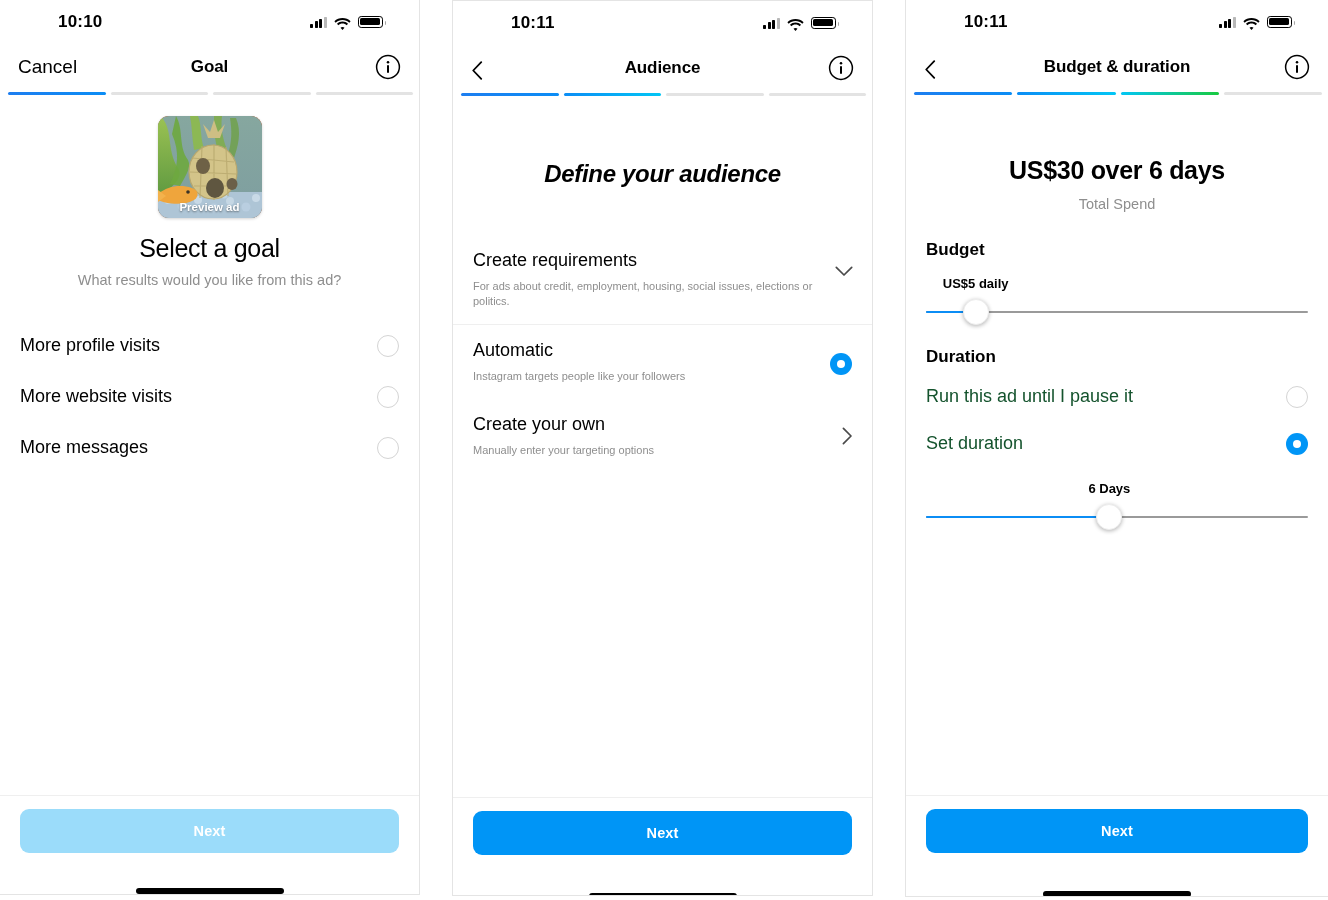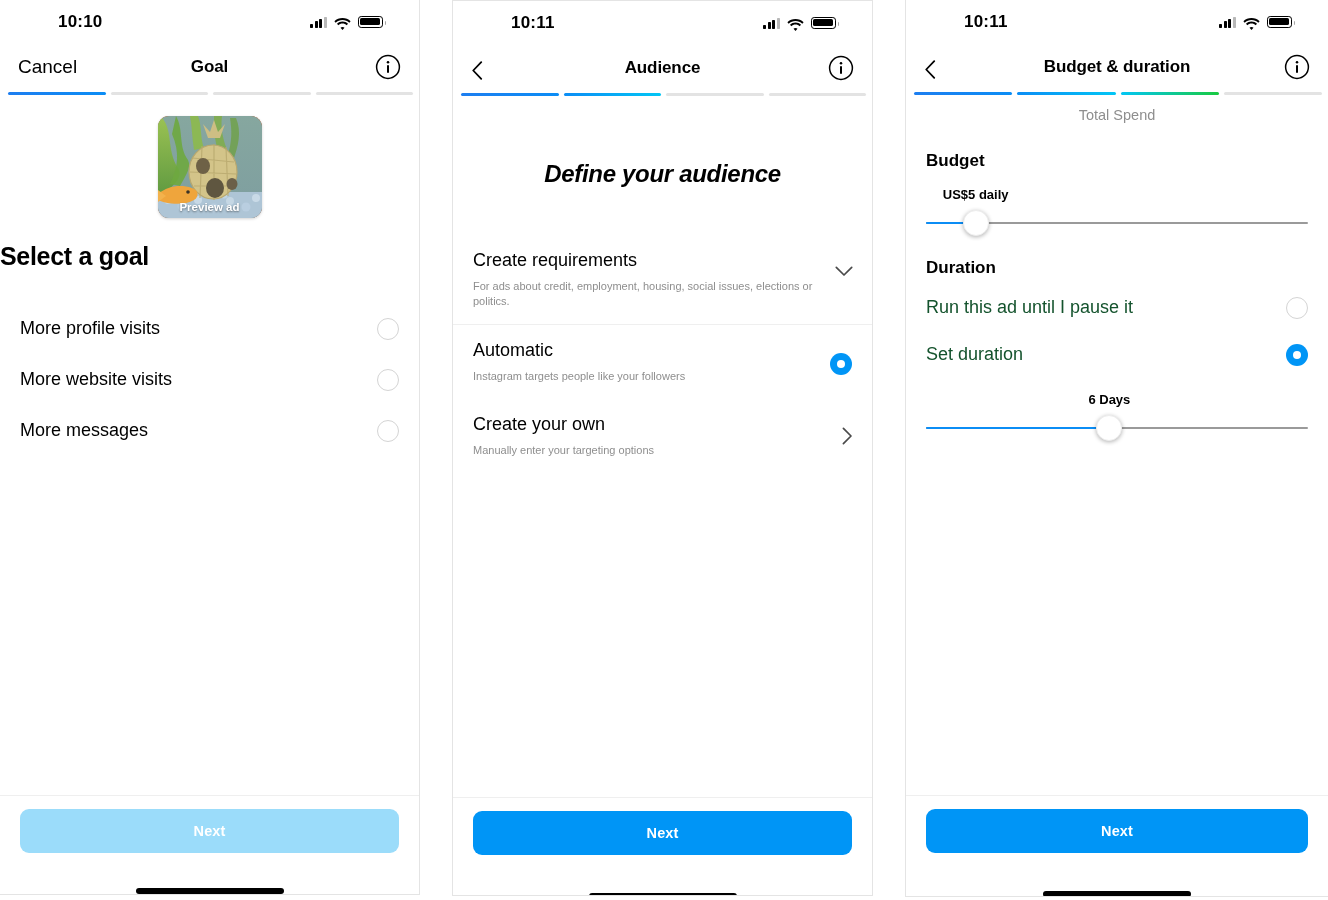--- a/index.html
+++ b/index.html
@@ -115,22 +115,22 @@
     background: #c2410c;
     box-shadow: 0 1px 3px rgba(0,0,0,.18);
   }
   .preview-label {
     position: absolute; left: 0; right: 0; bottom: 5px;
     text-align: center;
     color: #ffffff; font-size: 11.5px; font-weight: bold;
     text-shadow: 0 1px 2px rgba(0,0,0,.45);
   }
   .goal-title {
-    text-align: left; font-size: 25px; font-weight: bold;
-    color: #000; margin-top: 24px; letter-spacing: -0.3px;
+    text-align: center; font-size: 25px; font-weight: normal;
+    color: #000; margin-top: 16px; letter-spacing: -0.3px;
   }
   .goal-sub {
     text-align: center; font-size: 14.5px; color: #8e8e8e;
     margin-top: 9px;
   }
   .goal-list { margin-top: 32px; }
   .goal-row {
     display: flex; align-items: center; justify-content: space-between;
     padding: 0 20px;
     height: 51px;
@@ -323,20 +323,21 @@
             <ellipse cx="74" cy="68" rx="5.5" ry="6" fill="#6b6049"></ellipse>
             <path d="M0 78 C10 70, 22 68, 34 72 C40 74, 42 80, 36 84 C26 90, 8 88, 0 84 Z" fill="#efa53c"></path>
             <path d="M0 74 L8 80 L0 86 Z" fill="#f3b24c"></path>
             <circle cx="30" cy="76" r="1.8" fill="#3c3326"></circle>
           </svg>
           <div class="preview-label">Preview ad</div>
         </div>
       </div>
 
       <div class="goal-title">Select a goal</div>
+      <div class="goal-sub">What results would you like from this ad?</div>
 
       <div class="goal-list">
         <div class="goal-row">
           <span class="lbl">More profile visits</span>
           <span class="radio"></span>
         </div>
         <div class="goal-row">
           <span class="lbl">More website visits</span>
           <span class="radio"></span>
         </div>
@@ -495,20 +496,21 @@
     </div>
 
     <div class="progress">
       <div class="seg s1 on"></div>
       <div class="seg s2 on"></div>
       <div class="seg s3 on"></div>
       <div class="seg s4"></div>
     </div>
 
     <div class="screen-body">
+      <div class="bud-amount">US$30 over 6 days</div>
       <div class="bud-sub">Total Spend</div>
 
       <div class="sec-head">Budget</div>
       <div class="slider-block">
         <div class="slider-val">
           <span id="budget-val-span" style="left: 13%;">US$5 daily</span>
         </div>
         <div class="slider-track">
           <div class="rail"></div>
           <div class="fill" id="budget-fill" style="width: 13%;"></div>

